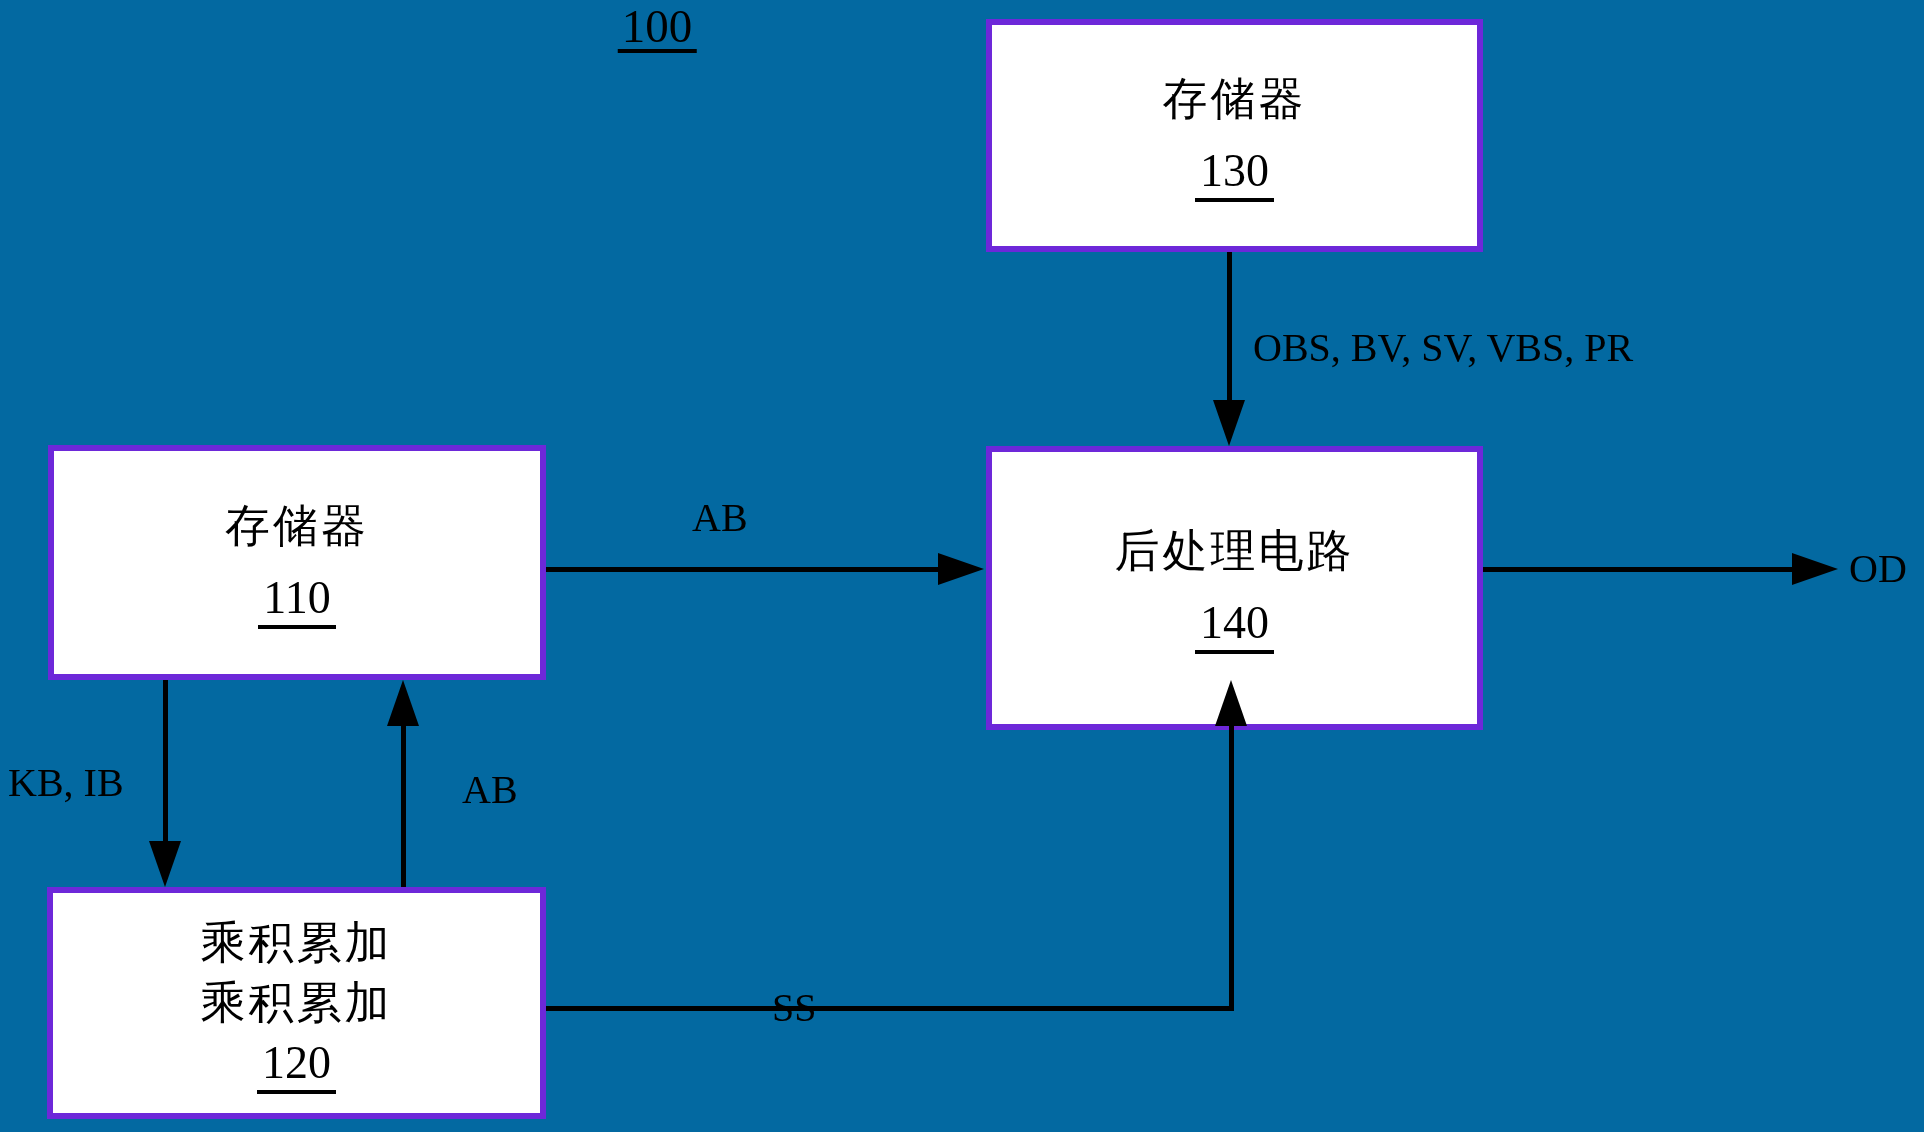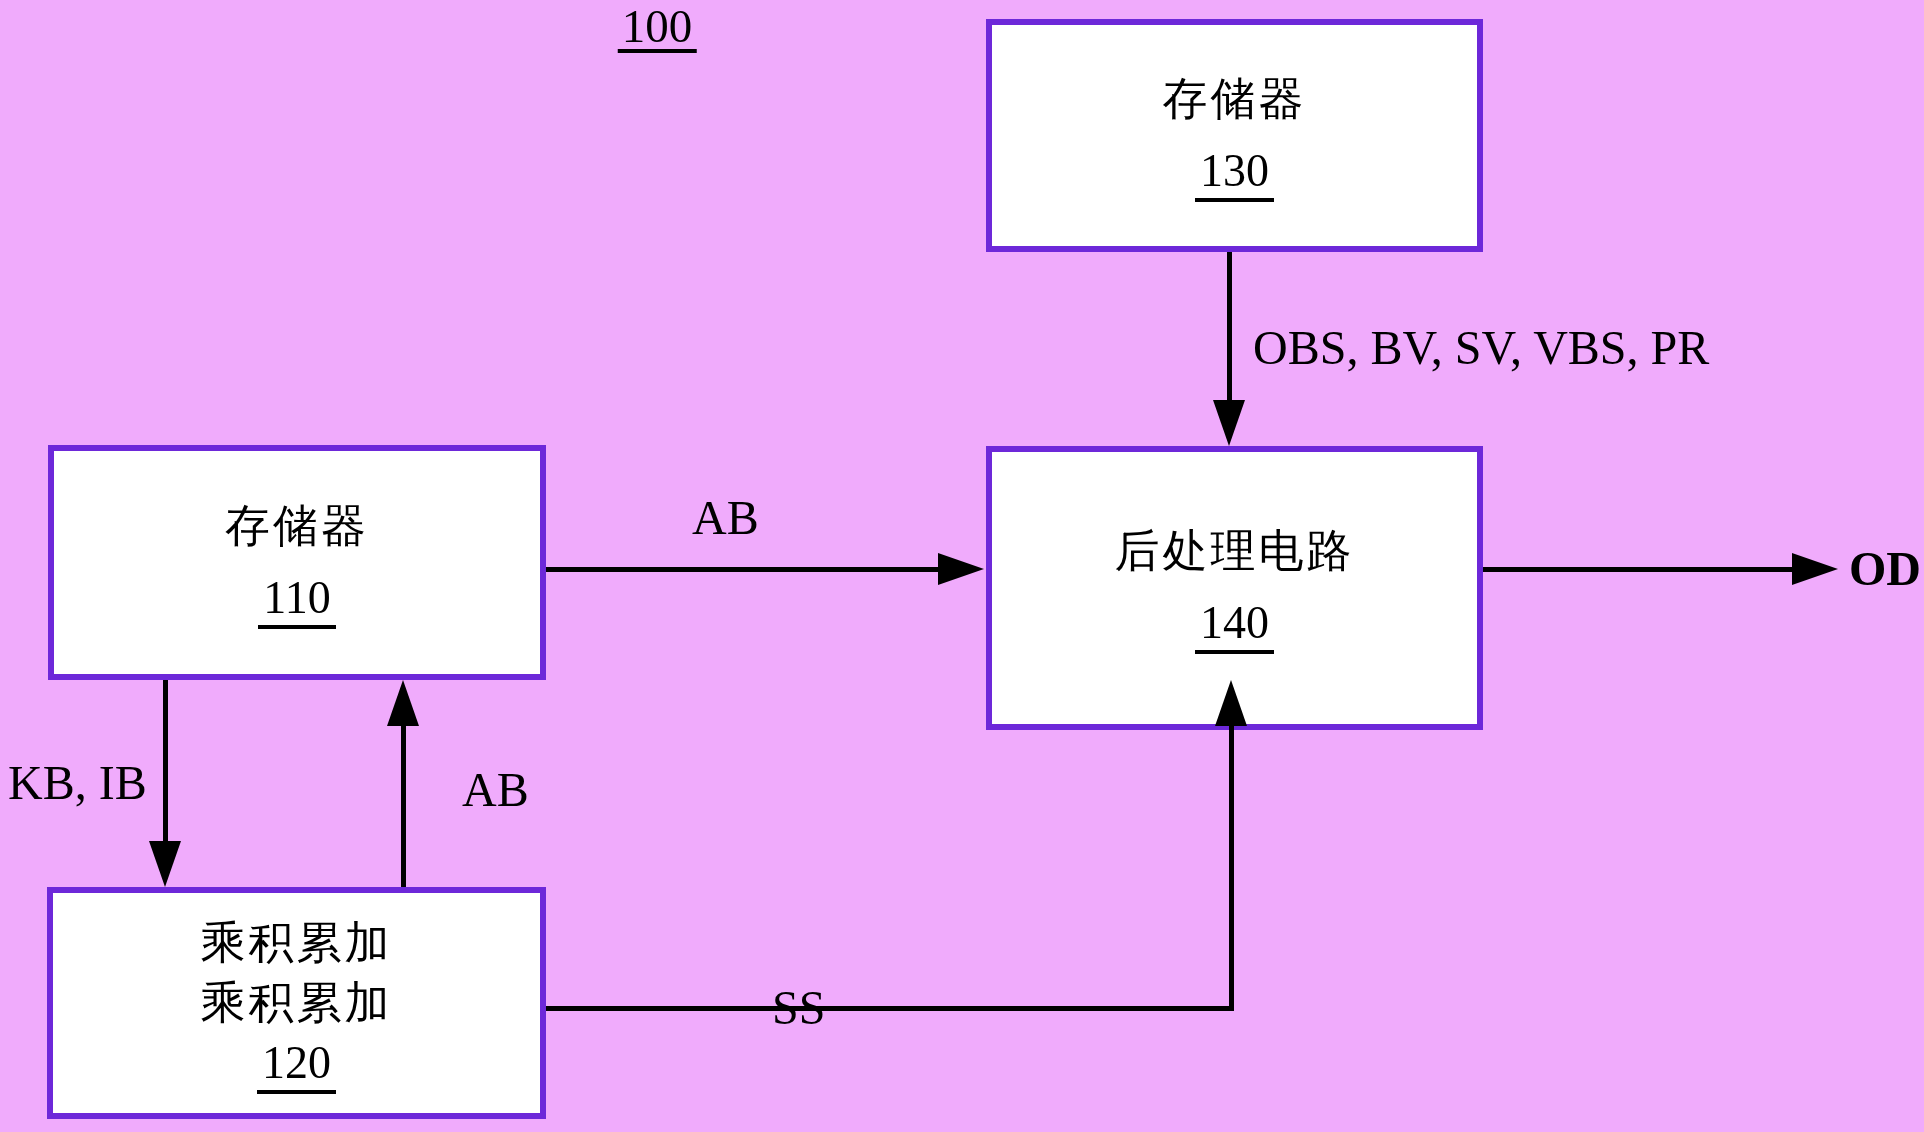--- a/index.html
+++ b/index.html
@@ -4,21 +4,21 @@
 <style>
   html, body {
     margin: 0;
     padding: 0;
     background: #ffffff;
   }
   .stage {
     position: relative;
     width: 1924px;
     height: 1132px;
-    background: #f0abfc;
+    background: #0369a1;
     color: #000000;
     font-family: "Liberation Serif", "DejaVu Serif", serif;
     overflow: hidden;
   }
   .box {
     position: absolute;
     box-sizing: border-box;
     border: 6px solid #6d28d9;
     background: #ffffff;
     display: flex;
@@ -62,21 +62,21 @@
     border-right: 16px solid transparent;
     border-bottom: 46px solid #000000;
   }
   .ah-right {
     border-top: 16px solid transparent;
     border-bottom: 16px solid transparent;
     border-left: 46px solid #000000;
   }
   .sig {
     position: absolute;
-    font-size: 48px;
+    font-size: 40px;
     line-height: 48px;
     white-space: nowrap;
   }
   .fig-label {
     position: absolute;
     left: 657px;
     top: 4px;
     transform: translateX(-50%);
     font-size: 47px;
     line-height: 44px;
@@ -94,21 +94,21 @@
   #c130-line { left: 1227px; top: 252px; height: 150px; }
   #c130-head { left: 1213px; top: 400px; }
   #sig-obs   { left: 1253px; top: 324px; }
   
   #cab-line  { left: 546px; top: 567px; width: 393px; }
   #cab-head  { left: 938px; top: 553px; }
   #sig-ab-h  { left: 692px; top: 494px; }
   
   #cod-line  { left: 1483px; top: 567px; width: 310px; }
   #cod-head  { left: 1792px; top: 553px; }
-  #sig-od    { left: 1849px; top: 545px; font-weight: bold; }
+  #sig-od    { left: 1849px; top: 545px; }
   
   #ckb-line  { left: 163px; top: 680px; height: 161px; }
   #ckb-head  { left: 149px; top: 841px; }
   #sig-kbib  { left: 8px;   top: 759px; }
   
   #cabv-head { left: 387px; top: 680px; }
   #cabv-line { left: 401px; top: 726px; height: 161px; }
   #sig-ab-v  { left: 462px; top: 766px; }
   
   #css-hline { left: 546px;  top: 1006px; width: 688px; }

